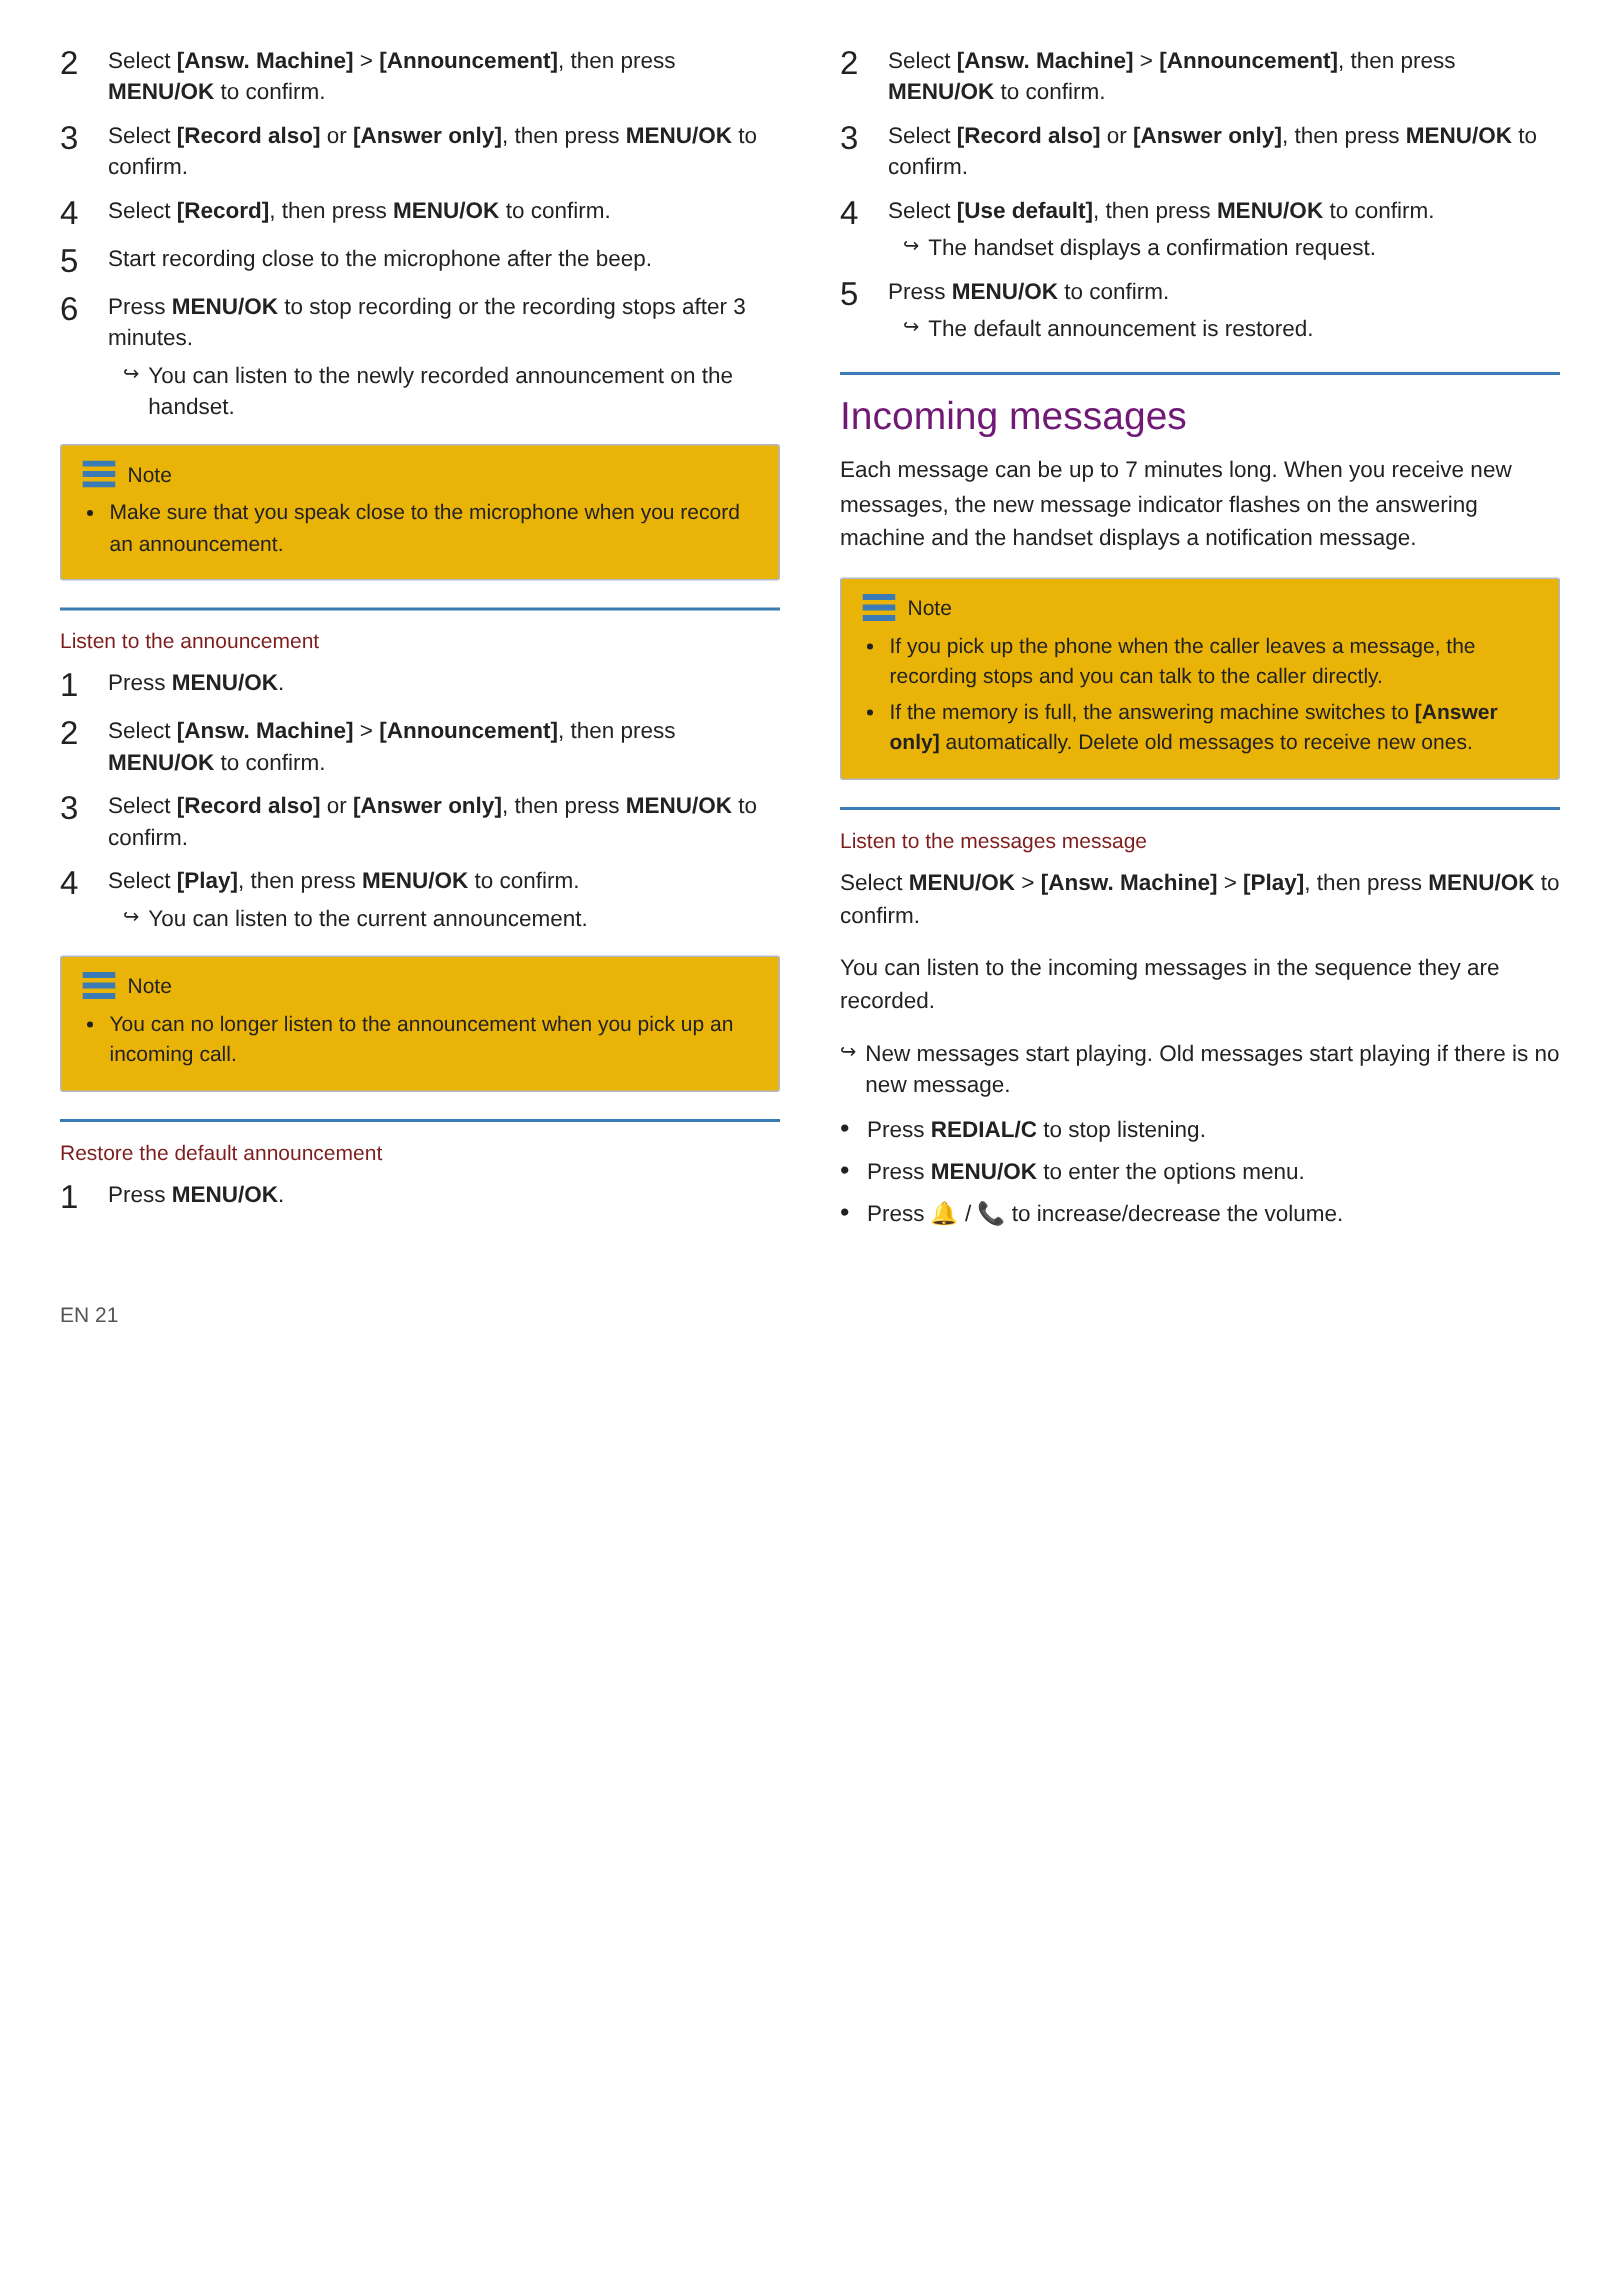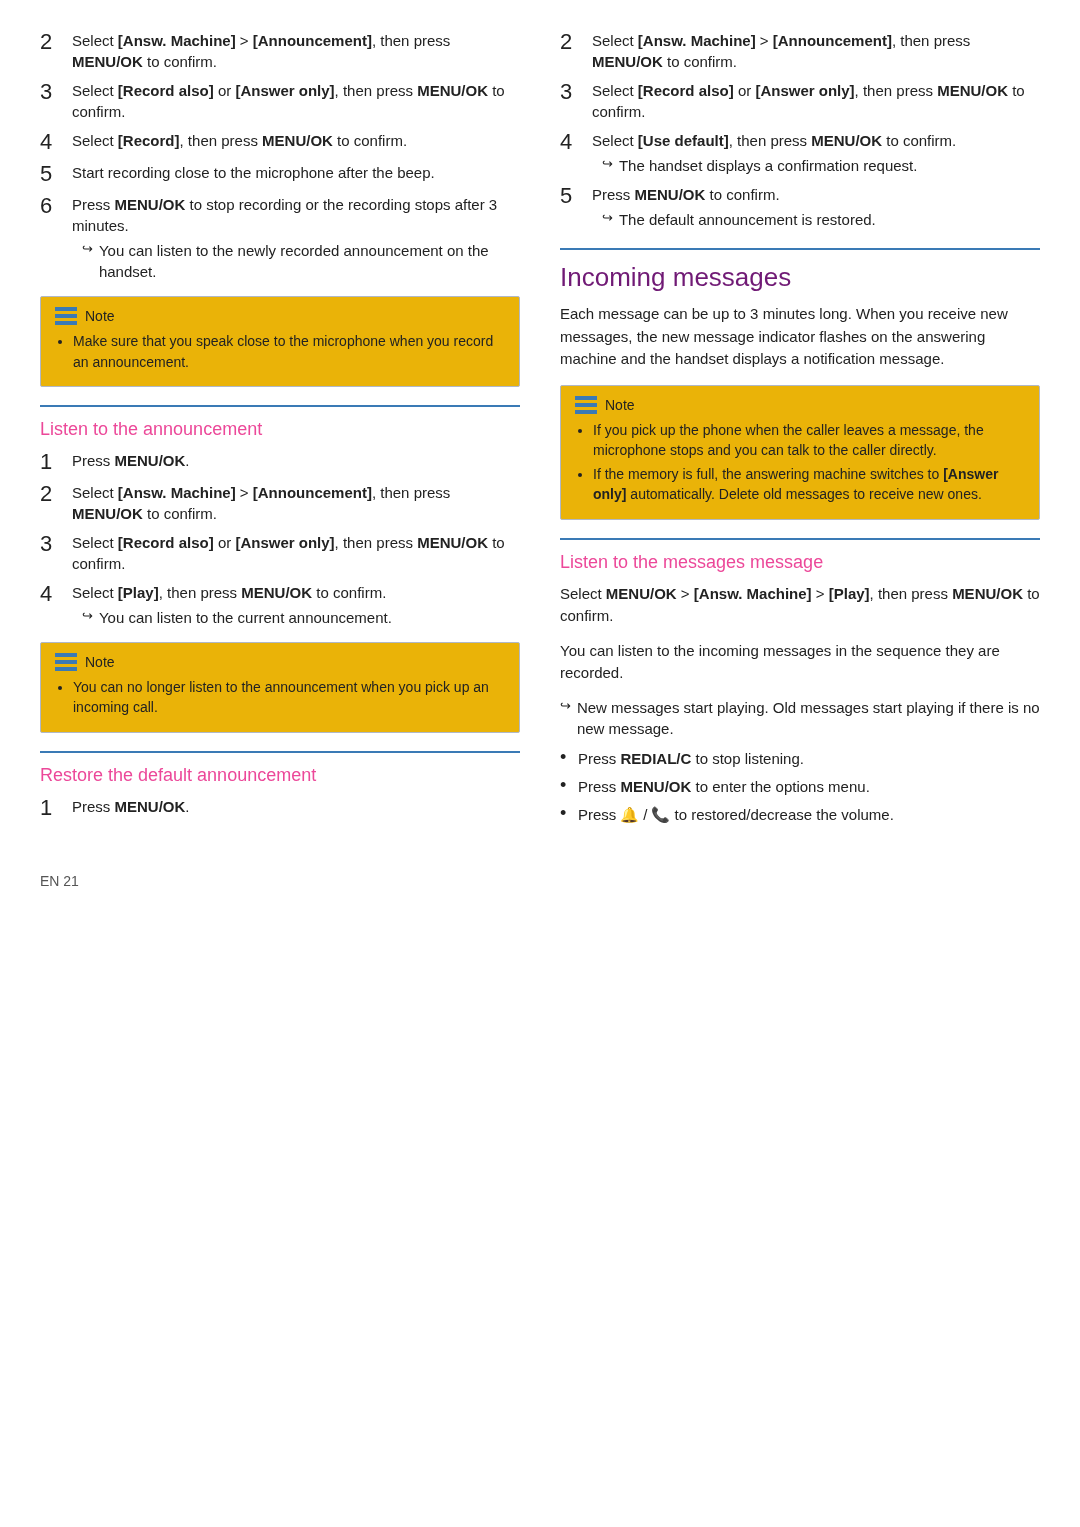--- a/index.html
+++ b/index.html
@@ -86,23 +86,23 @@
       border-top: 2px solid #3a7ab5;
       margin: 18px 0 12px 0;
     }
     .section-title {
       font-size: 26px;
       font-weight: normal;
       color: #701a75;
       margin-bottom: 10px;
     }
     .section-sub-title {
-      font-size: 18px;
+      font-size: 14px;
       font-weight: normal;
-      color: #ec4899;
+      color: #7f1d1d;
       margin-bottom: 10px;
     }
     .section-desc {
       font-size: 15px;
       line-height: 1.5;
       margin-bottom: 12px;
     }
     .bullet-list {
       list-style: none;
       margin-bottom: 8px;
@@ -266,33 +266,33 @@
             <span>The default announcement is restored.</span>
           </div>
         </span>
       </li>
     </ul>
 
     <hr class="section-divider">
 
     <h1 class="section-title">Incoming messages</h1>
 
-    <p class="incoming-desc">Each message can be up to 3 minutes long. When you receive new messages, the new message indicator flashes on the answering machine and the handset displays a notification message.</p>
+    <p class="incoming-desc">Each message can be up to 7 minutes long. When you receive new messages, the new message indicator flashes on the answering machine and the handset displays a notification message.</p>
 
     <div class="note-box">
       <div class="note-header">
         <svg class="note-icon" viewBox="0 0 22 18" fill="none" xmlns="http://www.w3.org/2000/svg">
           <rect x="0" y="0" width="22" height="4" fill="#3a7ab5"></rect>
           <rect x="0" y="7" width="22" height="4" fill="#3a7ab5"></rect>
           <rect x="0" y="14" width="22" height="4" fill="#3a7ab5"></rect>
         </svg>
         <span>Note</span>
       </div>
       <ul>
-        <li>If you pick up the phone when the caller leaves a message, the microphone stops and you can talk to the caller directly.</li>
+        <li>If you pick up the phone when the caller leaves a message, the recording stops and you can talk to the caller directly.</li>
         <li>If the memory is full, the answering machine switches to <b>[Answer only]</b> automatically. Delete old messages to receive new ones.</li>
       </ul>
     </div>
 
     <hr class="section-divider">
 
     <h2 class="section-sub-title">Listen to the messages message</h2>
 
     <p class="section-desc">Select <b>MENU/OK</b> &gt; <b>[Answ. Machine]</b> &gt; <b>[Play]</b>, then press <b>MENU/OK</b> to confirm.</p>
     <p class="section-desc">You can listen to the incoming messages in the sequence they are recorded.</p>
@@ -308,20 +308,20 @@
       <li>
         <span class="bullet-dot">•</span>
         <span>Press <b>REDIAL/C</b> to stop listening.</span>
       </li>
       <li>
         <span class="bullet-dot">•</span>
         <span>Press <b>MENU/OK</b> to enter the options menu.</span>
       </li>
       <li>
         <span class="bullet-dot">•</span>
-        <span>Press 🔔 / 📞 to restored/decrease the volume.</span>
+        <span>Press 🔔 / 📞 to increase/decrease the volume.</span>
       </li>
     </ul>
 
   </div>
 </div>
 
 <div class="page-num">EN    21</div>
 
 </body></html>

